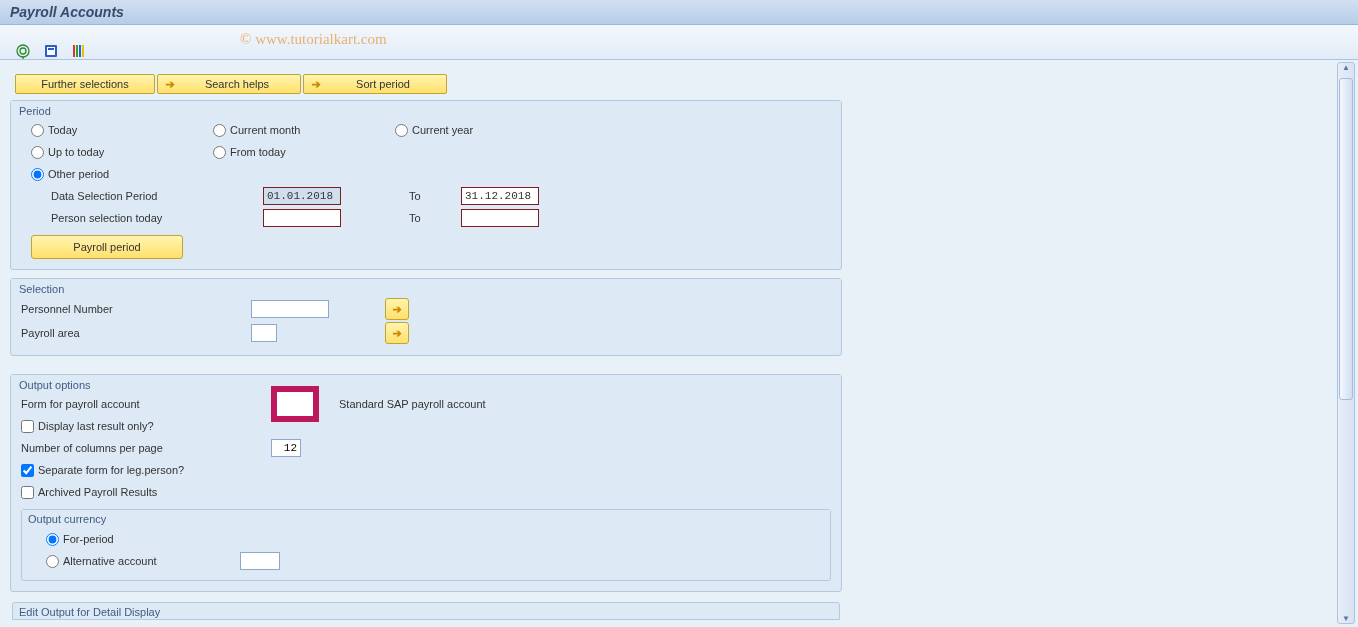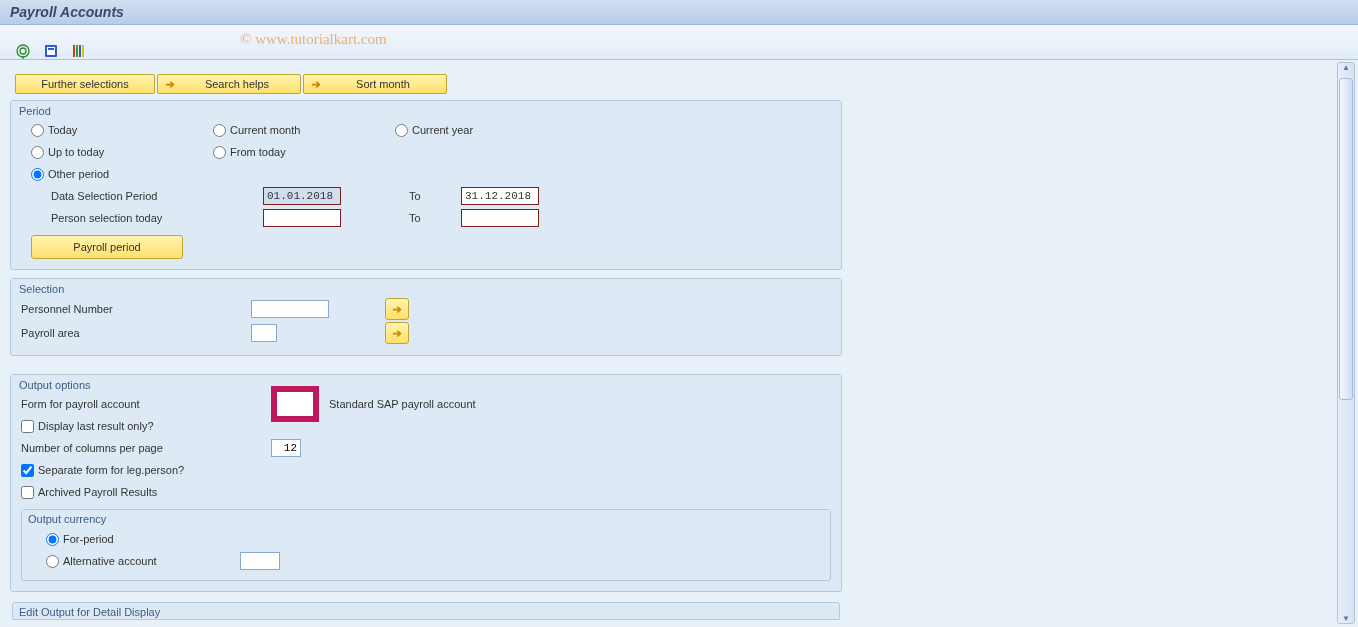--- a/index.html
+++ b/index.html
@@ -232,21 +232,21 @@
     width: 30px; height:18px;
     border:1px solid #8aa9cf;
     background:#fff;
     font-family:"Courier New",monospace;
     font-size:11px;
     padding:0 3px;
     box-sizing:border-box;
     text-align:right;
   }
   .out-desc {
-    margin-left: 10px;
+    margin-left: 20px;
     color:#333;
   }
   .inner-fieldset {
     margin: 6px 10px 0 10px;
     border: 1px solid #b3c9de;
     border-radius: 3px;
     background: #dde9f4;
     padding-bottom: 8px;
   }
   .bottom-bar {
@@ -311,21 +311,21 @@
       <div class="yellow-row">
         <div class="yellow-btn" style="width:140px;">
           <span>Further selections</span>
         </div>
         <div class="yellow-btn" style="width:144px; justify-content:flex-start;">
           <span class="arrow-ico">➔</span>
           <span style="flex:1; text-align:center;">Search helps</span>
         </div>
         <div class="yellow-btn" style="width:144px; justify-content:flex-start;">
           <span class="arrow-ico">➔</span>
-          <span style="flex:1; text-align:center;">Sort month</span>
+          <span style="flex:1; text-align:center;">Sort period</span>
         </div>
       </div>
 
       <div class="fieldset">
         <div class="fieldset-title">Period</div>
 
         <div class="row">
           <div class="col-today">
             <label class="radio-box">
               <input type="radio" name="period" style="">

